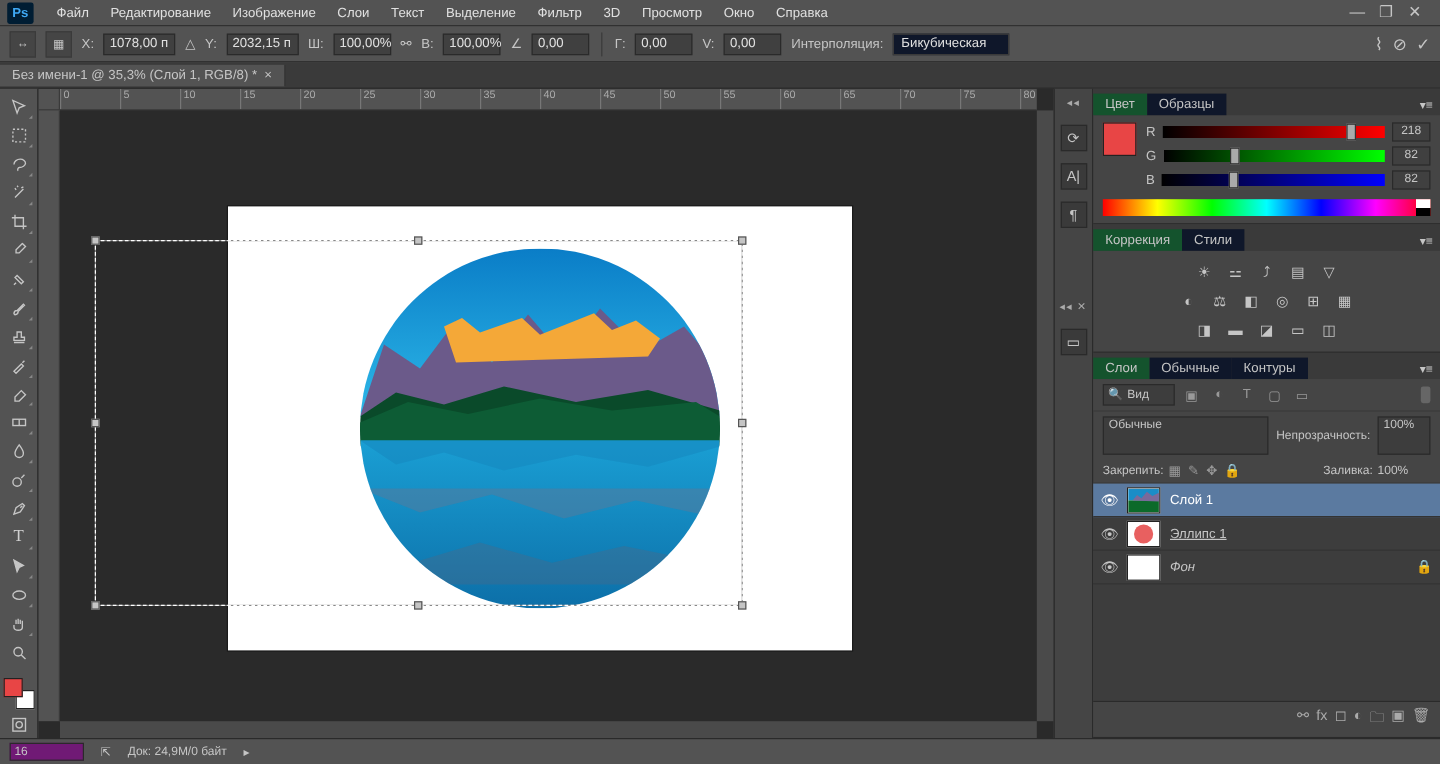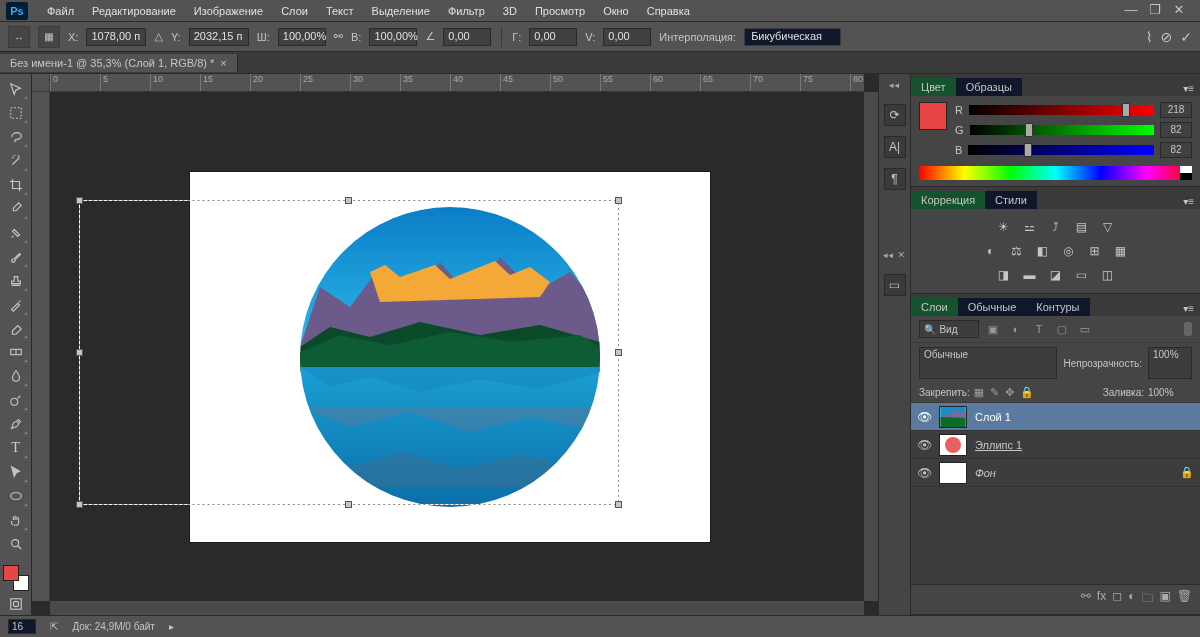--- a/index.html
+++ b/index.html
@@ -109,21 +109,21 @@
 .layer-name { font-size: 11px; }
 .layer-name.underline { text-decoration: underline; }
 .layer-lock { margin-left: auto; font-size: 11px; }
 .layer-mini-svg { width: 100%; height: 100%; }
 
 .layers-bottom { display: flex; gap: 6px; padding: 4px 8px; justify-content: flex-end; border-top: 1px solid #2a2a2a; background: #454545; }
 .layers-bottom span { font-size: 12px; color: #aaa; cursor: default; }
 
 
 .statusbar { height: 22px; background: #535353; border-top: 1px solid #2a2a2a; display: flex; align-items: center; padding: 0 8px; gap: 14px; font-size: 10px; }
-.status-zoom { width: 28px; background: #0f172a; border: 1px solid #2a2a2a; padding: 1px 3px; }
+.status-zoom { width: 62px; background: #701a75; border: 1px solid #2a2a2a; padding: 1px 3px; }
 
 .icon-svg { width: 14px; height: 14px; fill: none; stroke: #c5c5c5; stroke-width: 1.3; }
 </style>
 </head>
 <body>
 
 <div class="menubar">
   <div class="ps-logo">Ps</div>
   <div class="menu-item">Файл</div>
   <div class="menu-item">Редактирование</div>

